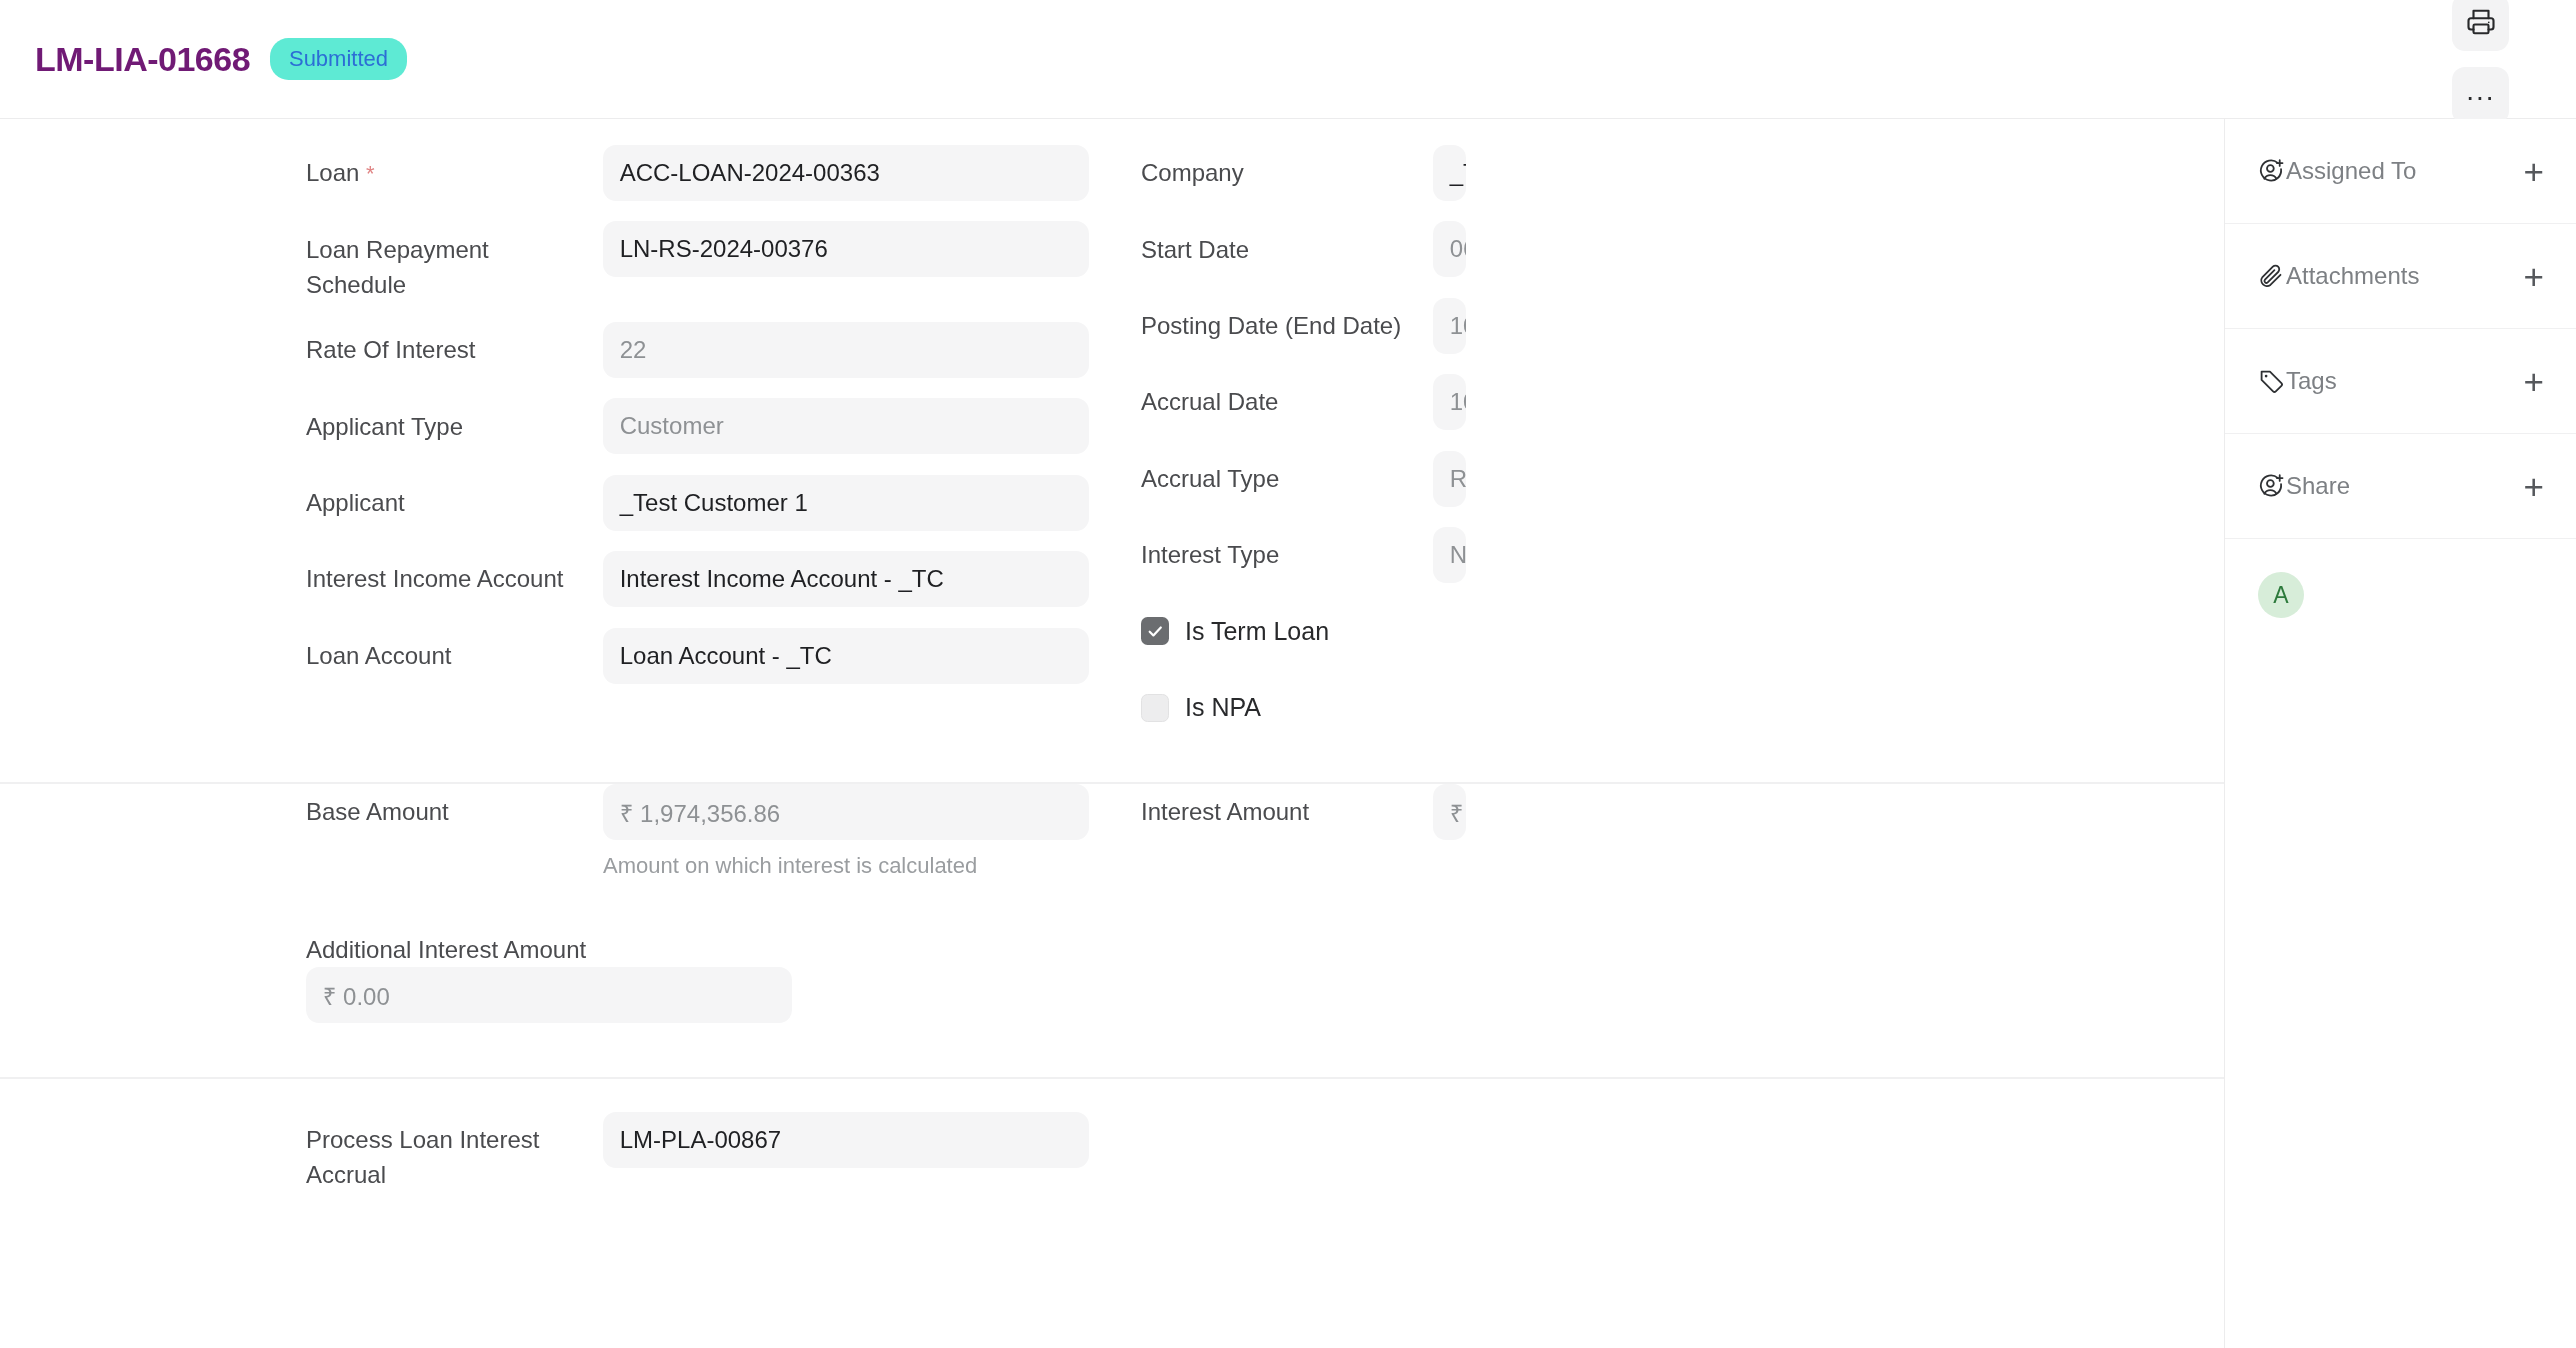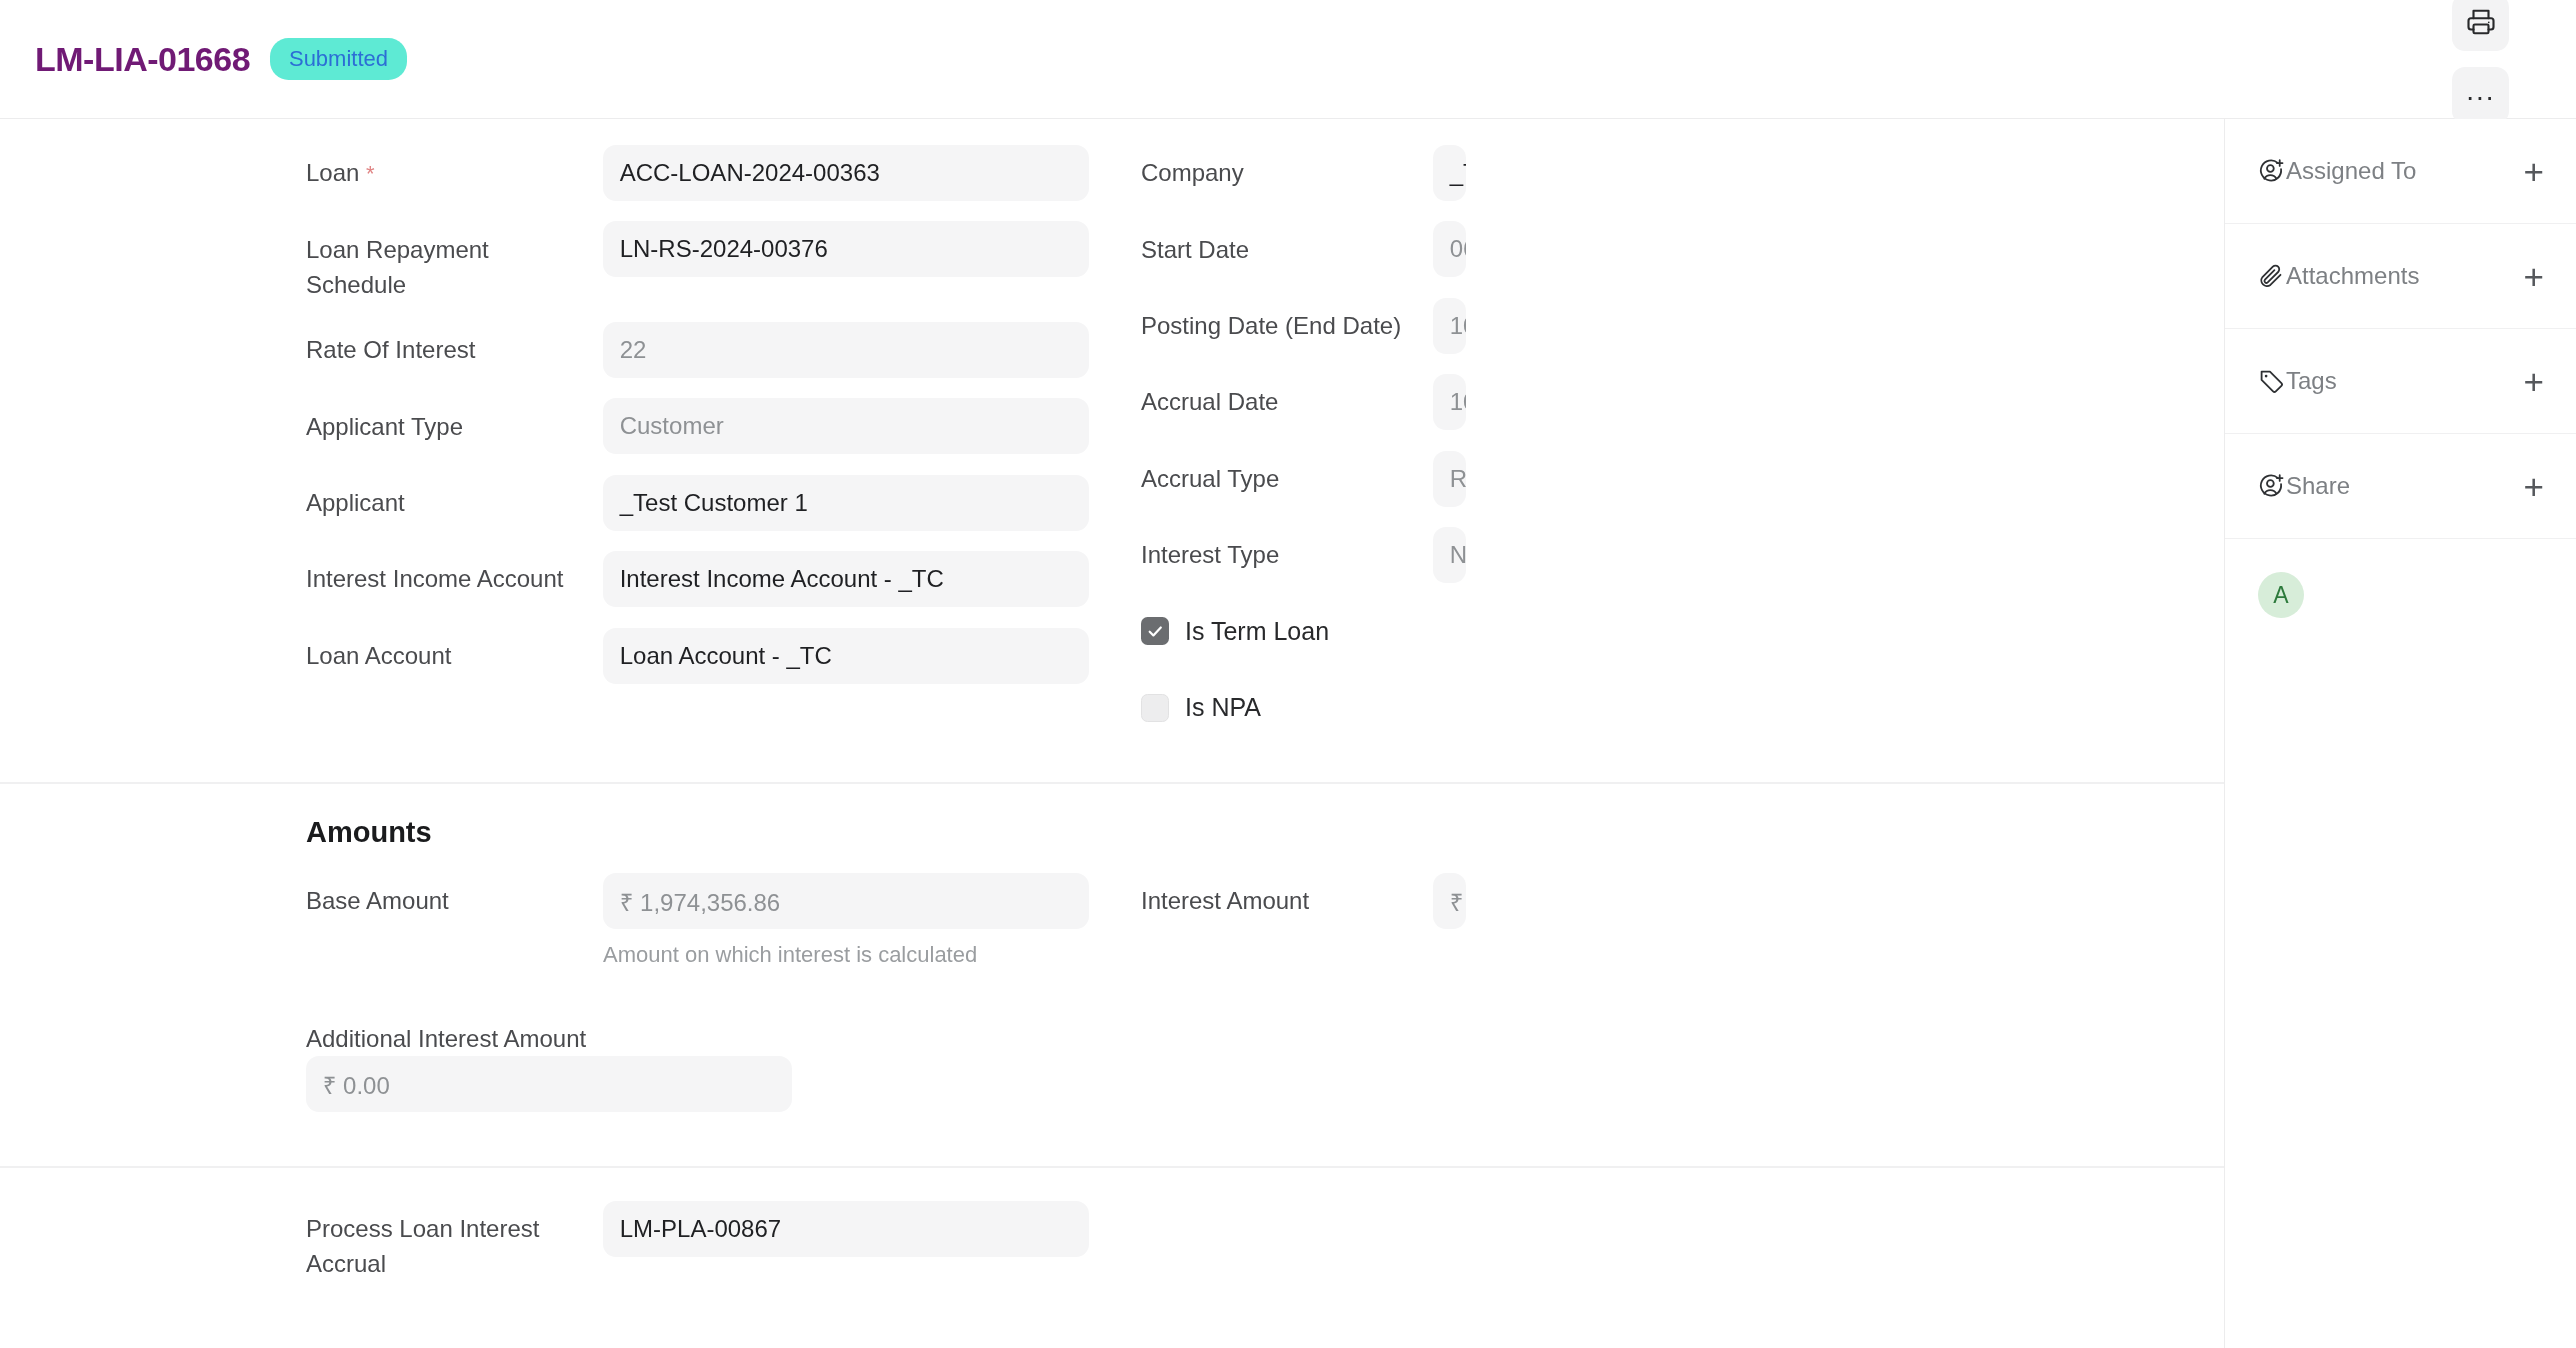--- a/index.html
+++ b/index.html
@@ -334,21 +334,20 @@
           <div class="cbrow">
             <span class="cbox cbox-off"></span>
             <span class="cb-label">Is NPA</span>
           </div>
 
         </div>
       </div>
     </div>
 
     <div class="section">
-      <div class="sec-title">Amounts</div>
       <div class="grid2" style="padding-top:0;padding-bottom:33px;">
         <div class="col col-left">
 
           <div class="field" style="margin-bottom:9.3px;">
             <div class="f-label lbl-left">Base Amount</div>
             <div>
               <div class="f-box box-left readonly">₹ 1,974,356.86</div>
               <div class="f-help">Amount on which interest is calculated</div>
             </div>
           </div>

